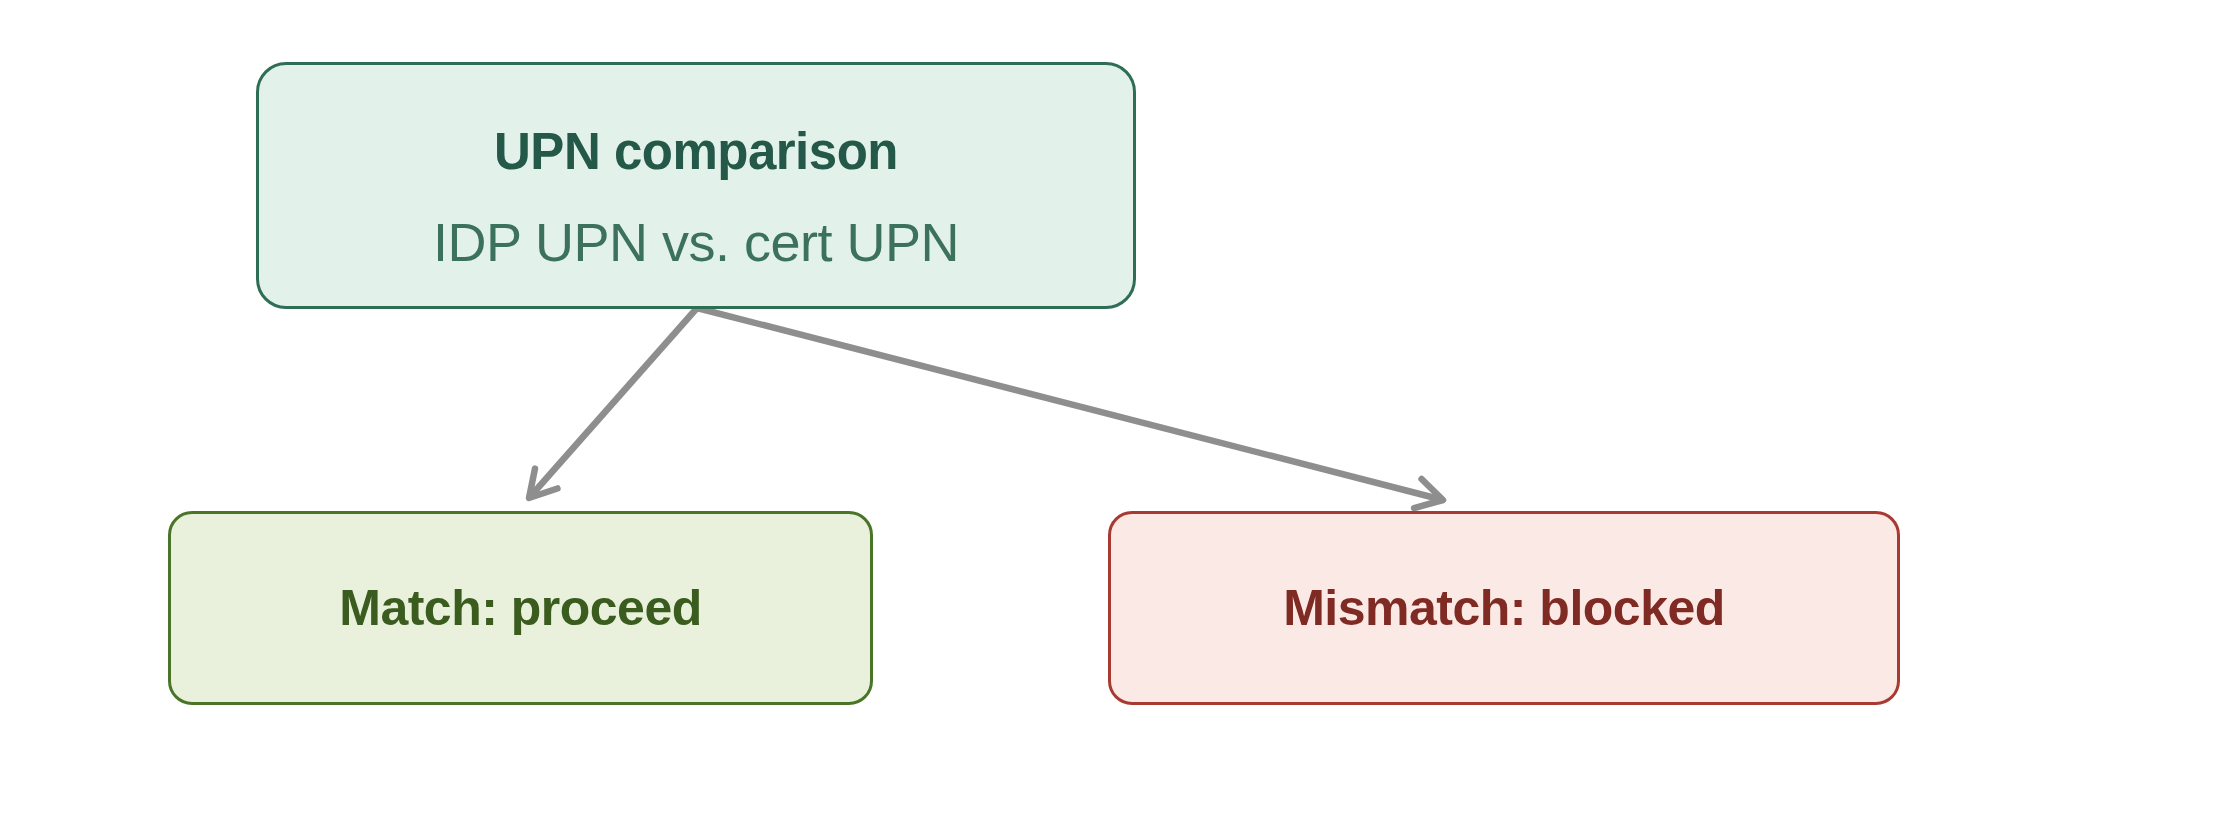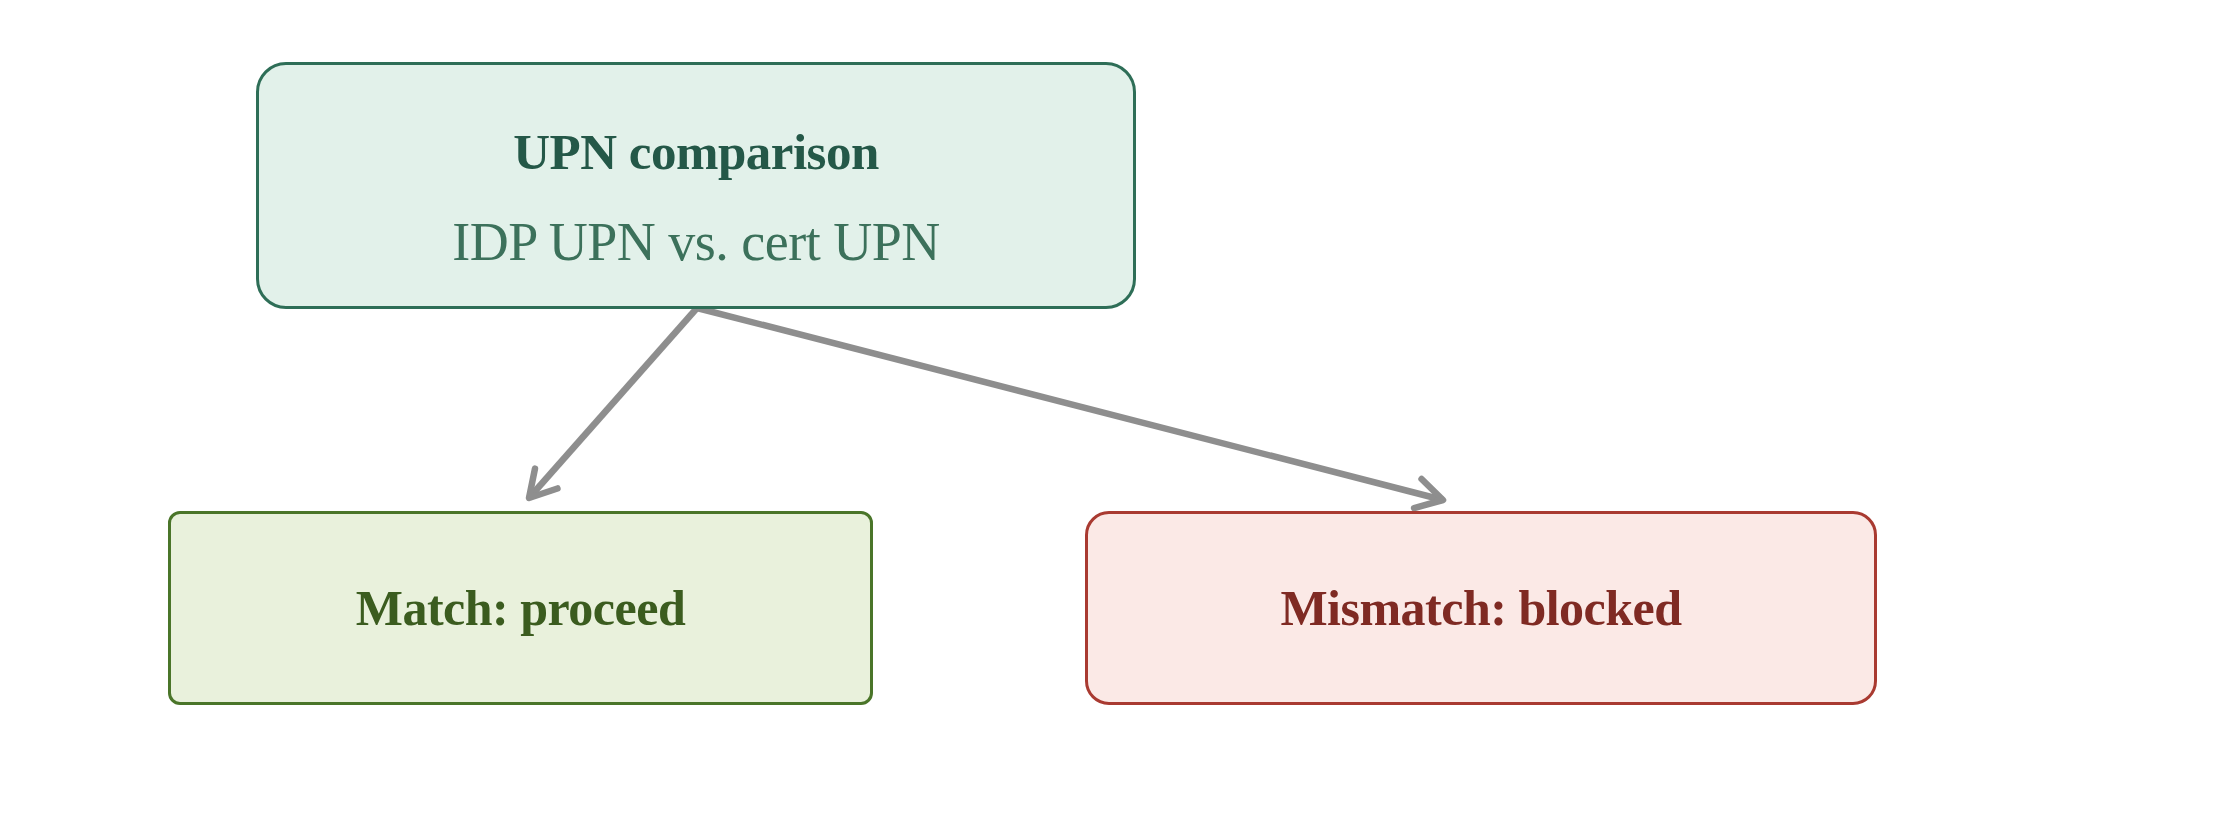--- a/index.html
+++ b/index.html
@@ -38,21 +38,20 @@
   .node {
     position: absolute;
     box-sizing: border-box;
     display: flex;
     flex-direction: column;
     align-items: center;
     justify-content: center;
     text-align: center;
     z-index: 1;
     letter-spacing: -0.5px;
-    font-family: Liberation Serif, serif;
   }
   .node-root {
     left: 256px;
     top: 62px;
     width: 880px;
     height: 247px;
     background: var(--root-fill, #e2f1ea);
     border: 3px solid var(--root-border, #2e6e57);
     border-radius: 30px;
     gap: 22px;
@@ -70,29 +69,29 @@
     line-height: 66px;
     color: var(--root-subtitle, #3c715b);
   }
   .node-match {
     left: 168px;
     top: 511px;
     width: 705px;
     height: 194px;
     background: var(--match-fill, #e9f1dc);
     border: 3px solid var(--match-border, #4a7529);
-    border-radius: 12px;
+    border-radius: 24px;
   }
   .node-match .node-label {
     font-size: 50px;
     font-weight: 700;
     color: var(--match-text, #3b5c1f);
   }
   .node-mismatch {
-    left: 1085px;
+    left: 1108px;
     top: 511px;
     width: 792px;
     height: 194px;
     background: var(--mismatch-fill, #fbe9e6);
     border: 3px solid var(--mismatch-border, #a93a31);
     border-radius: 24px;
   }
   .node-mismatch .node-label {
     font-size: 50px;
     font-weight: 700;

